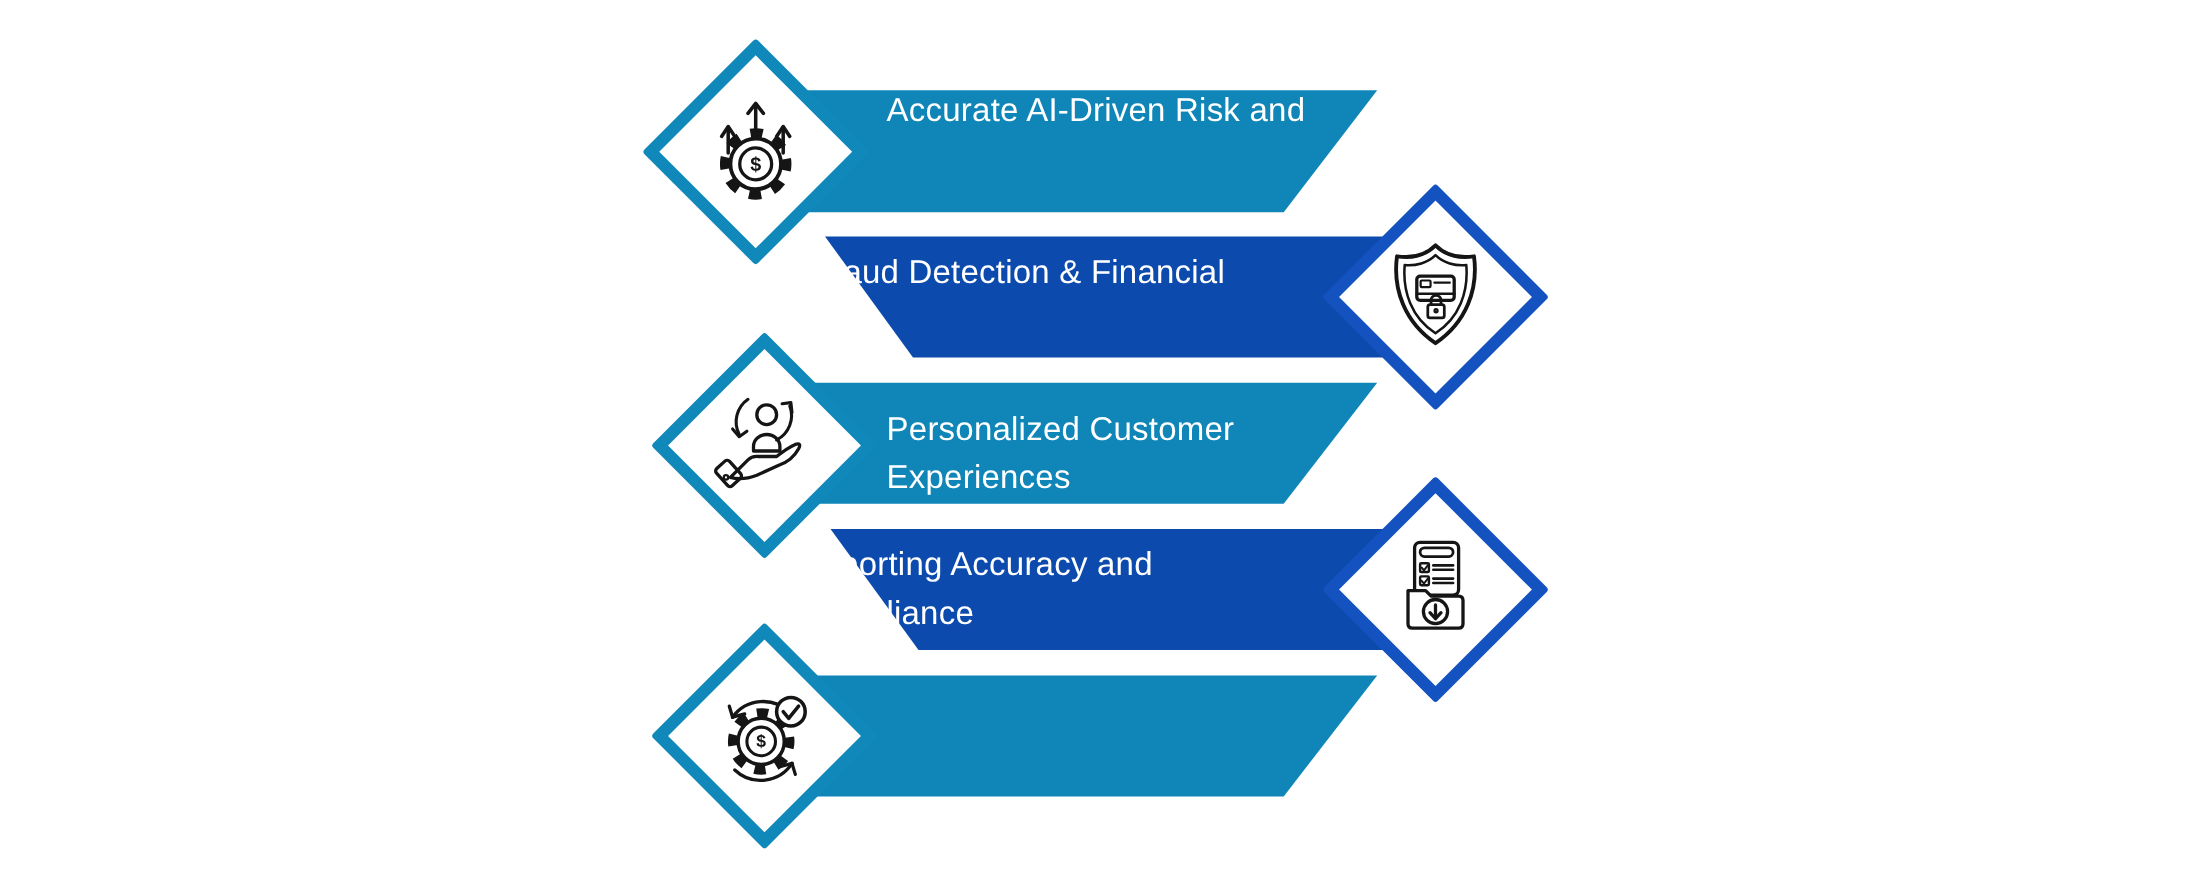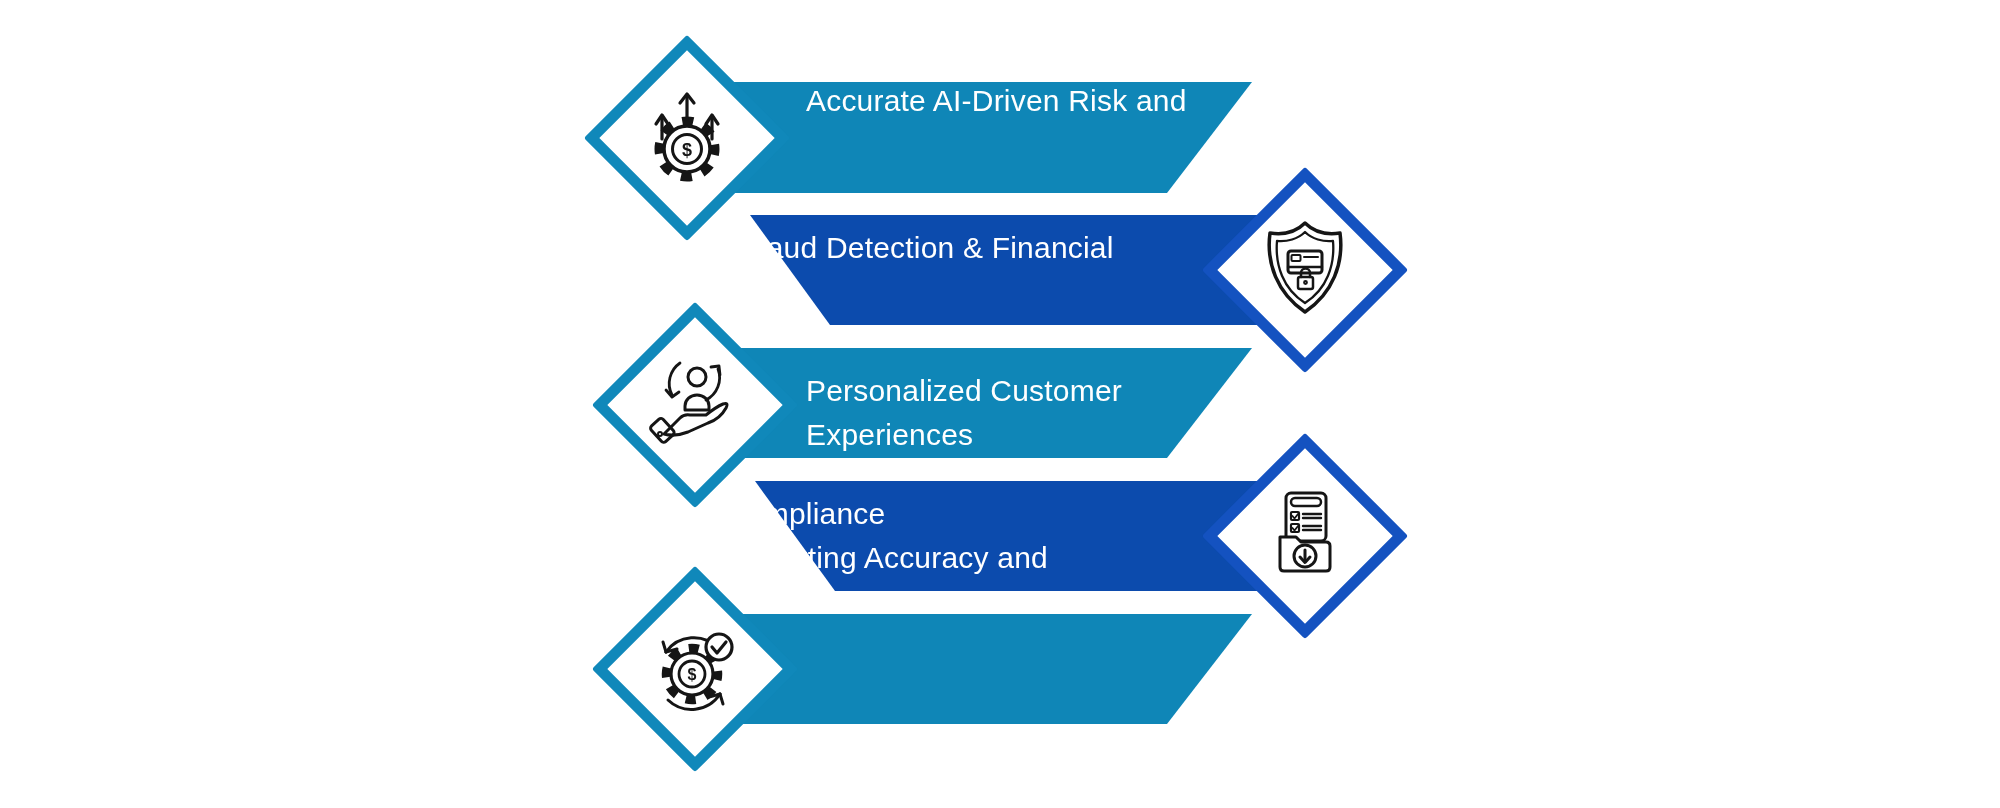--- a/index.html
+++ b/index.html
@@ -125,17 +125,17 @@
     <span>Accurate AI-Driven Risk and</span>
   </div>
   <div class="label right" style="left:738px;top:226px;width:470px;">
     <span>Fraud Detection &amp; Financial</span>
   </div>
   <div class="label" style="left:806px;top:369px;">
     <span>Personalized Customer</span>
     <span>Experiences</span>
   </div>
   <div class="label right" style="left:725px;top:492px;width:470px;">
+    <span>Reporting Accuracy and</span>
     <span>Compliance</span>
-    <span>Reporting Accuracy and</span>
   </div>
 
 </div>
 
 </body></html>

